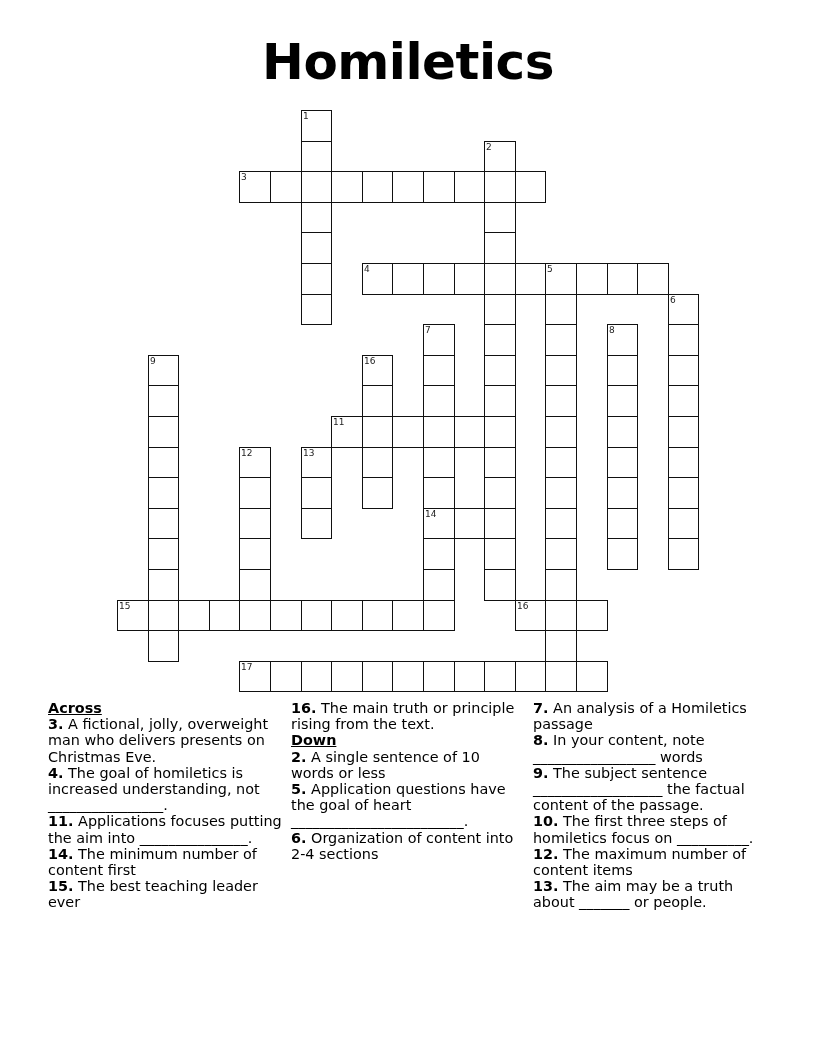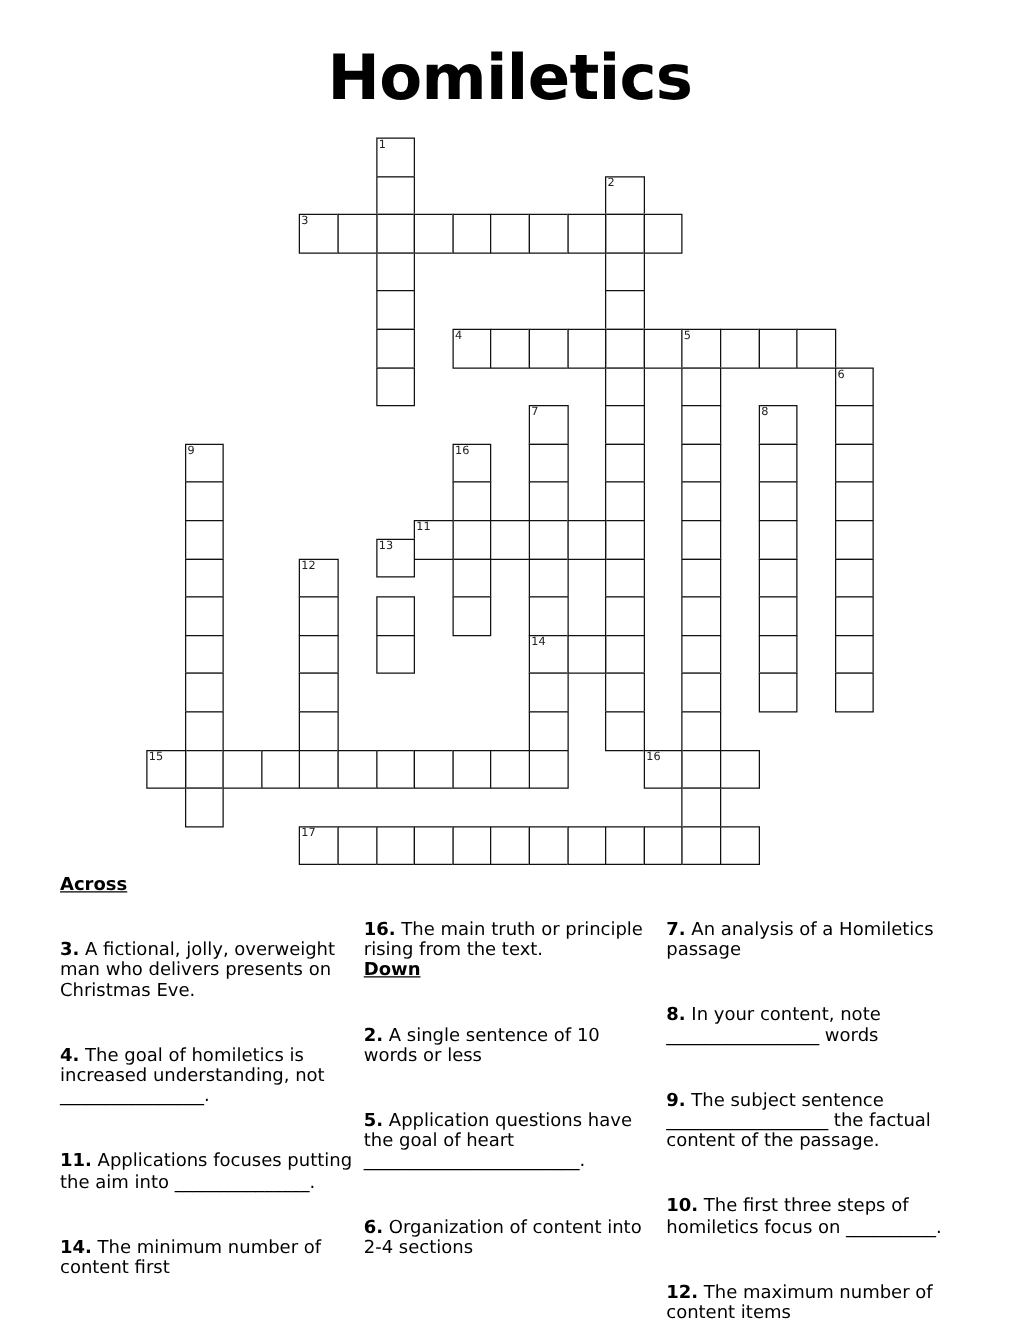--- a/index.html
+++ b/index.html
@@ -10,21 +10,21 @@
   .grid { position: absolute; left: 0; top: 0; width: 816px; height: 700px; }
   .cell { position: absolute; box-sizing: border-box; border: 1.5px solid #111; background: #fff; }
   .cell .num { position: absolute; left: 1px; top: 0px; font-size: 9px; line-height: 10px;
                font-family: "DejaVu Sans", sans-serif; color: #222; }
   .clues { position: absolute; top: 700px; left: 0; width: 816px; }
   .col { position: absolute; top: 0; width: 236px; font-size: 14.4px; line-height: 16.2px; }
   .col.c1 { left: 48px; }
   .col.c2 { left: 291px; }
   .col.c3 { left: 533px; width: 240px; }
   .heading { font-weight: bold; text-decoration: underline; display: block; }
-  .clue { display: block; margin-top: 36px; }
+  .clue { display: block; }
   .clue b { font-weight: bold; }
 </style>
 </head>
 <body>
 
 <div class="title">Homiletics</div>
 
 <div class="grid" id="grid">
     <div class="cell" style="left: 301px; top: 110px; width: 31px; height: 32px;">
       <span class="num">1</span>
@@ -148,21 +148,21 @@
     <div class="cell" style="left: 392px; top: 416px; width: 32px; height: 32px;"></div>
     <div class="cell" style="left: 454px; top: 416px; width: 31px; height: 32px;"></div>
     <div class="cell" style="left: 239px; top: 447px; width: 32px; height: 31px;">
       <span class="num">12</span>
     </div>
     <div class="cell" style="left: 239px; top: 477px; width: 32px; height: 32px;"></div>
     <div class="cell" style="left: 239px; top: 508px; width: 32px; height: 31px;"></div>
     <div class="cell" style="left: 239px; top: 538px; width: 32px; height: 32px;"></div>
     <div class="cell" style="left: 239px; top: 569px; width: 32px; height: 32px;"></div>
     <div class="cell" style="left: 239px; top: 600px; width: 32px; height: 31px;"></div>
-    <div class="cell" style="left: 301px; top: 431px; width: 31px; height: 31px;">
+    <div class="cell" style="left: 301px; top: 447px; width: 31px; height: 31px;">
       <span class="num">13</span>
     </div>
     <div class="cell" style="left: 301px; top: 477px; width: 31px; height: 32px;"></div>
     <div class="cell" style="left: 301px; top: 508px; width: 31px; height: 31px;"></div>
     <div class="cell" style="left: 454px; top: 508px; width: 31px; height: 31px;"></div>
     <div class="cell" style="left: 117px; top: 600px; width: 32px; height: 31px;">
       <span class="num">15</span>
     </div>
     <div class="cell" style="left: 178px; top: 600px; width: 32px; height: 31px;"></div>
     <div class="cell" style="left: 209px; top: 600px; width: 31px; height: 31px;"></div>
@@ -207,14 +207,15 @@
     <span class="clue"><b>5.</b> <span>Application questions have the goal of heart ________________________.</span></span>
     <span class="clue"><b>6.</b> <span>Organization of content into 2-4 sections</span></span>
   </div>
 
   <div class="col c3">
     <span class="clue"><b>7.</b> <span>An analysis of a Homiletics passage</span></span>
     <span class="clue"><b>8.</b> <span>In your content, note _________________ words</span></span>
     <span class="clue"><b>9.</b> <span>The subject sentence __________________ the factual content of the passage.</span></span>
     <span class="clue"><b>10.</b> <span>The first three steps of homiletics focus on __________.</span></span>
     <span class="clue"><b>12.</b> <span>The maximum number of content items</span></span>
+    <span class="clue"><b>13.</b> <span>The aim may be a truth about _______ or people.</span></span>
   </div>
 </div>
 
 </body></html>

